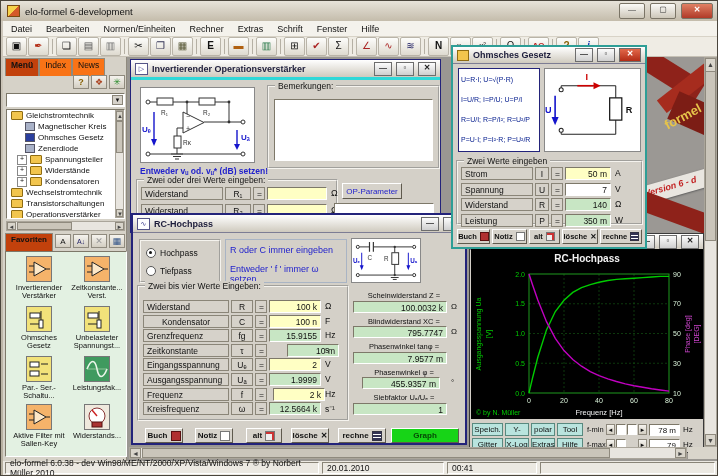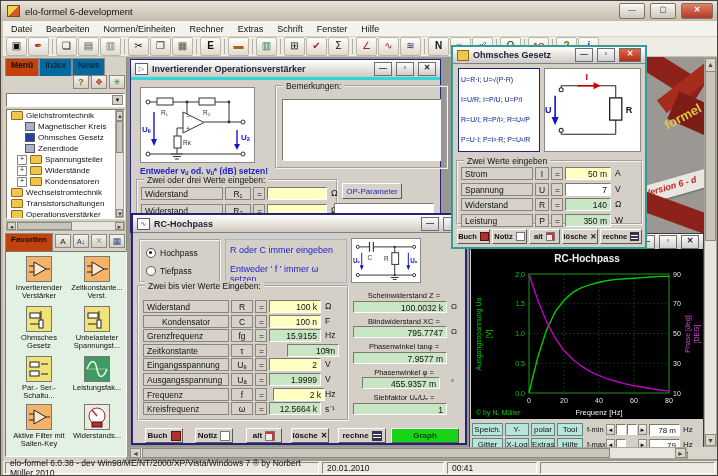--- a/index.html
+++ b/index.html
@@ -12,21 +12,21 @@
   .titlebar{left:0;top:0;width:718px;height:20px;background:linear-gradient(#e7e3da,#c4bcab);padding:2px 6px;display:flex;align-items:center;gap:5px;font-size:9.5px;}
   .capbtn{width:24px;height:14px;border:1px solid #7a7466;border-radius:2px;background:linear-gradient(#fbfaf7,#cdc7b9);font-size:8px;line-height:12px;text-align:center;color:#333;}
   .capbtn.close{width:30px;background:linear-gradient(#e08064,#b03a28);color:#fff;font-weight:bold;}
   .menubar{left:2px;top:20px;width:714px;height:16px;background:#f4f2ec;border-bottom:1px solid #d8d3c7;display:flex;align-items:center;gap:14px;padding:0 8px;font-size:9px;}
   .menubar span{cursor:default;}
   .toolbar{left:2px;top:36px;width:714px;height:20px;background:#efece4;border-bottom:1px solid #c6c1b5;display:flex;align-items:center;gap:1px;padding:0 3px;}
   .tbb{width:19px;height:17px;border:1px solid #b9b4a8;background:linear-gradient(#fdfdfb,#dedacf);text-align:center;line-height:16px;font-size:10px;border-radius:2px;}
   .tsep{width:1px;height:15px;background:#b5b0a4;margin:0 2px;}
   
   .sidebar{left:2px;top:56px;width:124px;height:404px;background:#d6d2c8;border-right:1px solid #8f8a7e;}
-  .tab{height:15px;border:1px solid #8f8a7e;border-bottom:none;background:#0369a1;padding:1px 5px;font-size:8.5px;display:inline-block;}
+  .tab{height:15px;border:1px solid #8f8a7e;border-bottom:none;background:#f97316;padding:1px 5px;font-size:8.5px;display:inline-block;}
   .tab.on{background:#c2410c;font-weight:bold;}
   .smbtn{width:16px;height:14px;border:1px solid #8f8a7e;background:linear-gradient(#f5f3ee,#d3cec2);text-align:center;line-height:13px;font-size:9px;}
   .sunk{border:1px solid;border-color:#7d7869 #fff #fff #7d7869;}
   .tree{background:#fff;font-size:8px;overflow:hidden;}
   .titem{height:11px;display:flex;align-items:center;gap:3px;white-space:nowrap;}
   .fold{width:10px;height:7px;background:#f2c54d;border:1px solid #8f6c12;border-radius:1px;flex:none;}
   .docic{width:8px;height:7px;border:1px solid #556;background:#a9b2c8;flex:none;}
   .docic.b{background:#2b3f9e;}
   .exp{width:8px;height:8px;border:1px solid #888;background:#fff;font-size:7px;line-height:6px;text-align:center;flex:none;}
   .scr{background:#e8e5df;border:1px solid #aaa59a;}
@@ -312,21 +312,21 @@
           <circle cx="102" cy="66" r="2" fill="#fff" stroke="#333"></circle>
         <line x1="13" y1="24" x2="13" y2="56" stroke="#1515cc" stroke-width="1.4"></line>
           <path d="M10 51 L16 51 L13 58 Z" fill="#1515cc"></path>
         <text x="1" y="44" font-size="8" font-weight="bold" fill="#1515cc">Uₑ</text>
         <line x1="96" y1="42" x2="96" y2="60" stroke="#1515cc" stroke-width="1.4"></line>
           <path d="M93 56 L99 56 L96 62 Z" fill="#1515cc"></path>
         <text x="100" y="52" font-size="8" font-weight="bold" fill="#1515cc">Uₐ</text>
       </svg>
     </div>
     <div class="a bluetext" style="left:9px;top:106px;font-size:8.5px;font-weight:bold;">Entweder vᵤ od. vᵤ* (dB) setzen!</div>
-    <div class="a grp" style="left:144px;top:25px;width:173px;height:84px;">
+    <div class="a grp" style="left:136px;top:25px;width:173px;height:84px;">
       <span class="leg">Bemerkungen:</span>
       <div class="a sunk" style="left:5px;top:12px;width:159px;height:62px;background:#fff;"><span></span></div>
     </div>
     <div class="a grp" style="left:5px;top:119px;width:202px;height:53px;">
       <span class="leg">Zwei oder drei Werte eingeben:</span>
     </div>
     <div class="a lblcell" style="left:10px;top:127px;width:82px;height:13px;">Widerstand</div>
     <div class="a lblcell" style="left:94px;top:127px;width:26px;height:13px;text-align:center;">R₁</div>
     <div class="a lblcell" style="left:122px;top:127px;width:12px;height:13px;text-align:center;">=</div>
     <div class="a val yellow" style="left:136px;top:127px;width:60px;height:13px;"></div>

